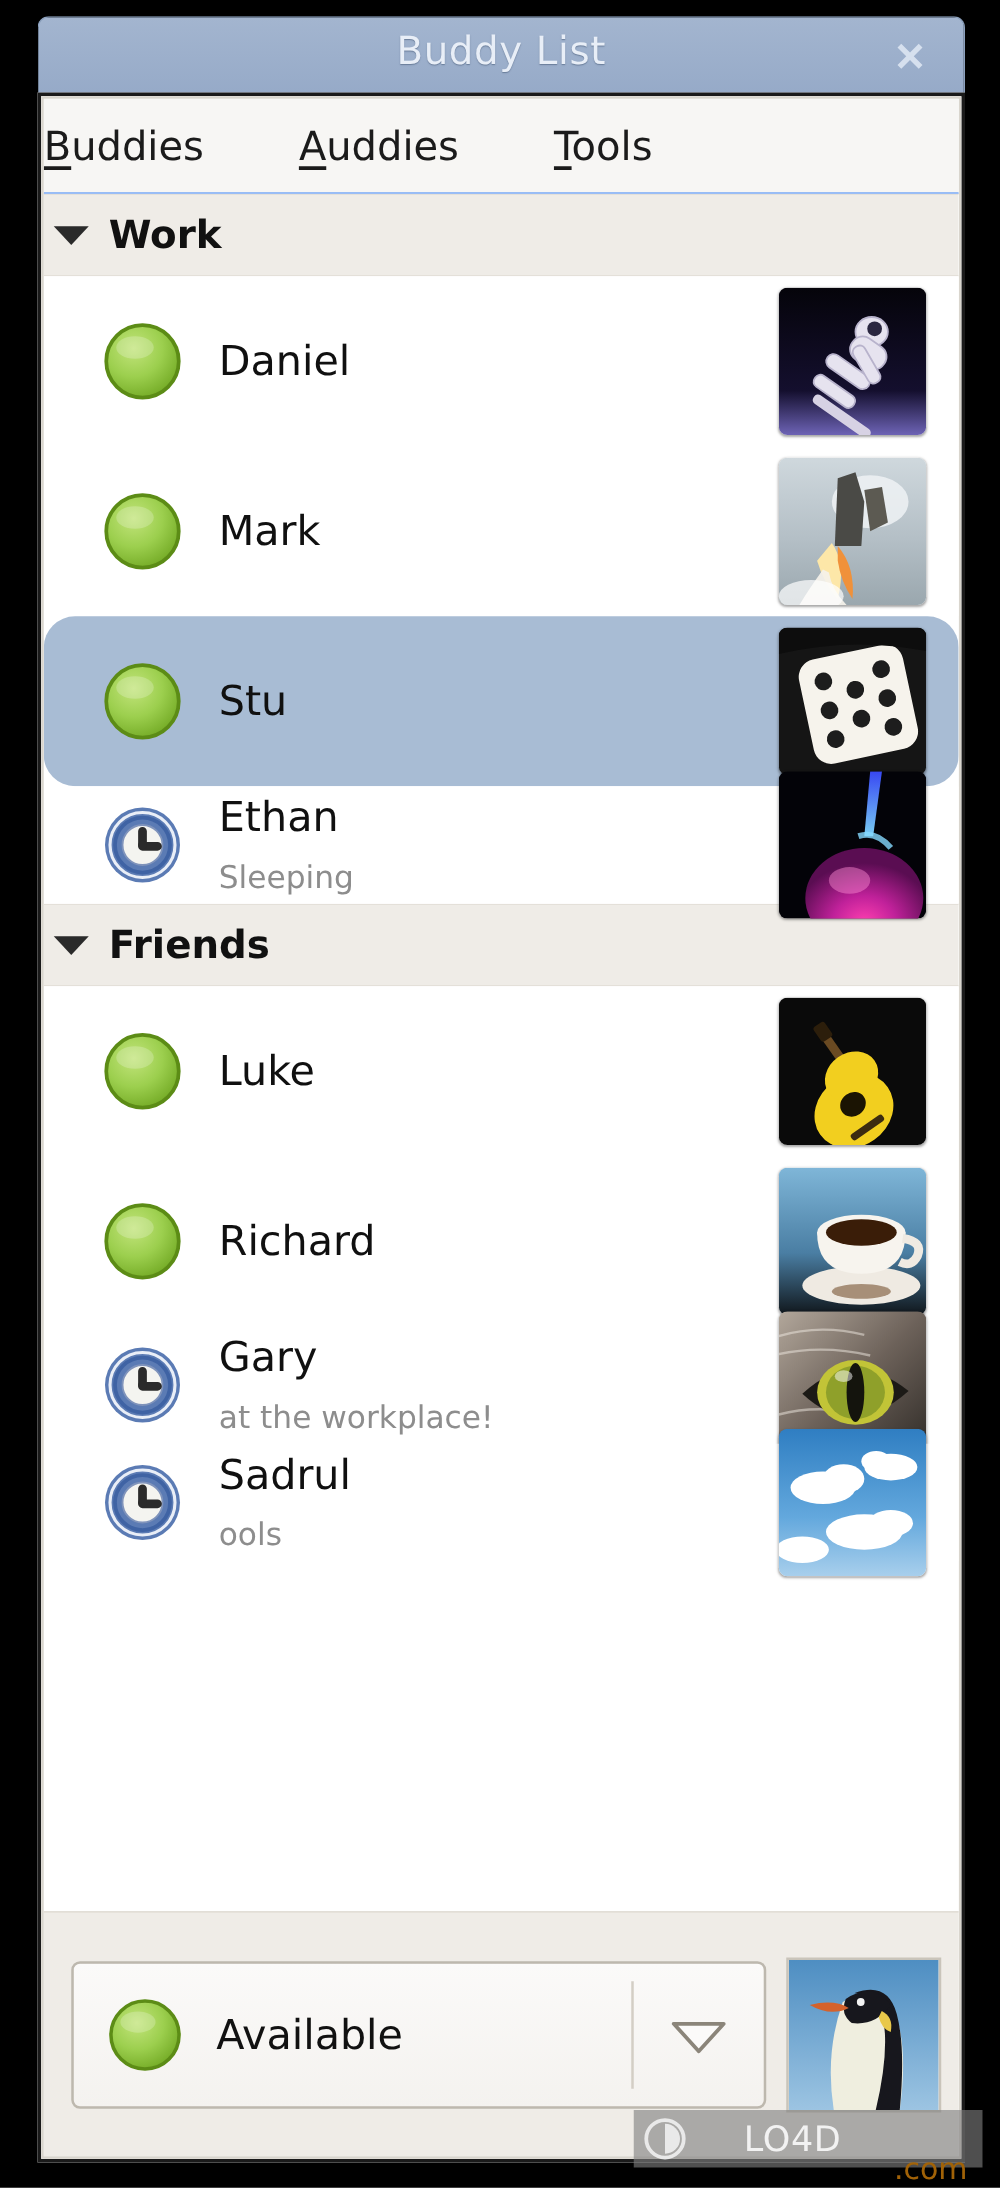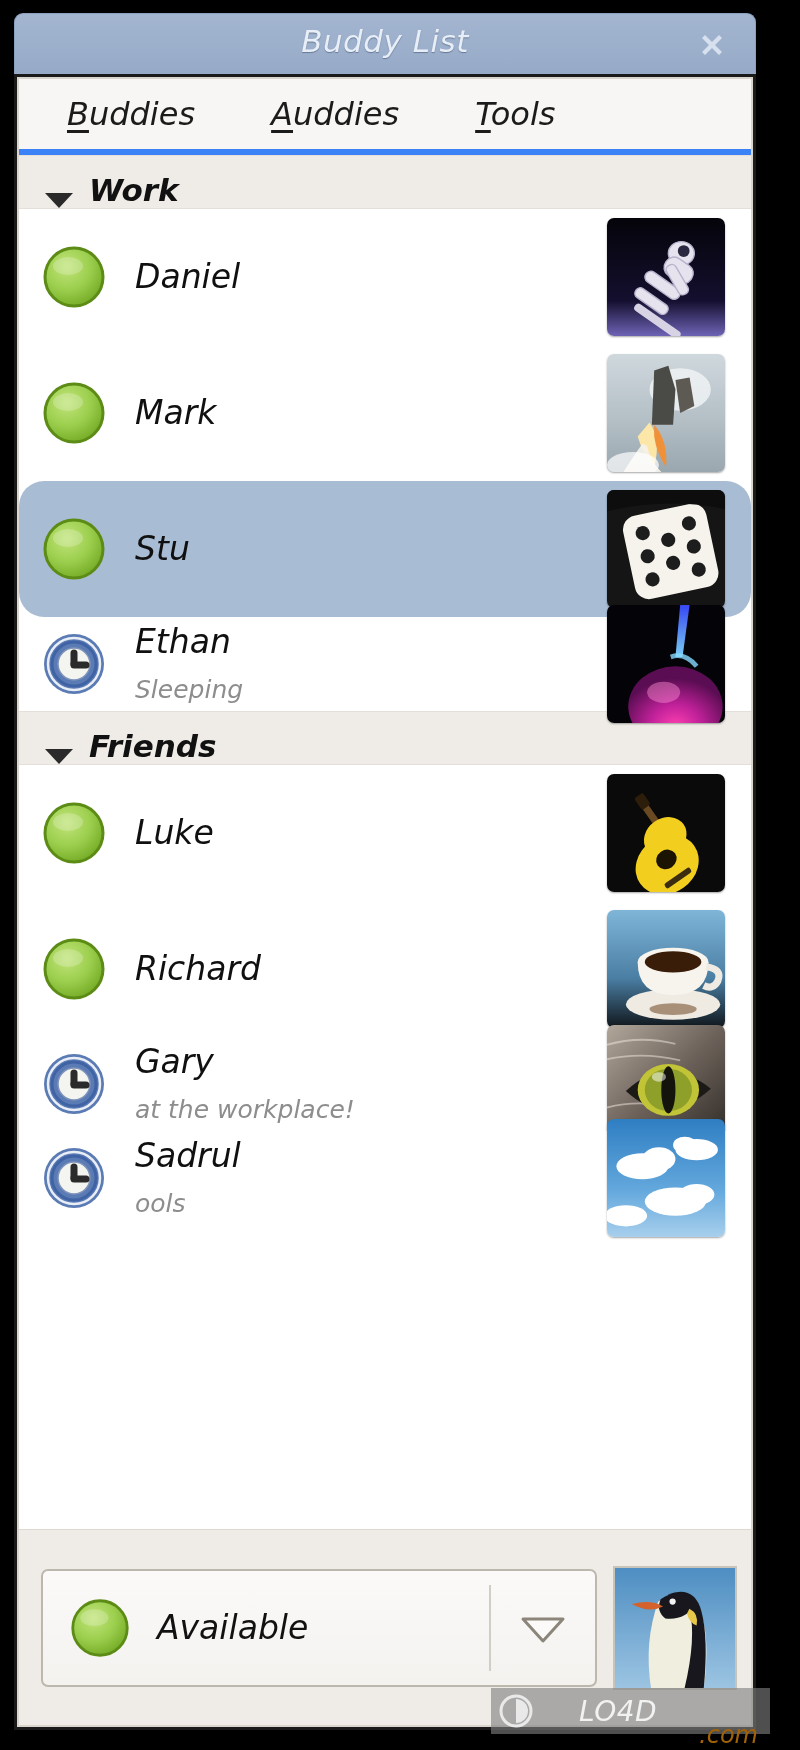--- a/index.html
+++ b/index.html
@@ -6,22 +6,22 @@
   html, body {
     width: 800px; height: 1750px;
     background: #000;
     font-family: "DejaVu Sans", sans-serif;
     overflow: hidden;
   }
 
   
   #window {
     position: absolute;
-    left: 8px; top: 8px;
-    width: 772px; height: 1734px; font-style: italic;
+    left: 24px; top: 8px;
+    width: 772px; height: 1734px;
   }
   .frame-outer {
     position: absolute; inset: 0;
     background: #000;
   }
   .frame-shadow-r {
     position: absolute;
     right: 0; top: 10px; bottom: 0; width: 10px;
     background: #000;
   }
@@ -69,24 +69,23 @@
     display: flex;
     flex-direction: column;
     overflow: hidden;
   }
 
   
   #menubar {
     flex: 0 0 auto;
     height: 76px;
     background: #f7f6f4;
-    border-bottom: 6px solid #3b82f6;
+    border-bottom: 1px solid #3b82f6;
     display: flex;
     align-items: center;
-    padding-left: 48px;
   }
   .menu-item {
     font-size: 32px;
     color: #1b1b1b;
     margin-right: 76px;
     cursor: default;
     white-space: nowrap;
   }
   .menu-item .mn {
     text-decoration: underline;
@@ -95,27 +94,27 @@
 
   
   #list {
     flex: 1 1 auto;
     overflow: hidden;
     background: #ffffff;
   }
 
   
   .group {
-    height: 54px;
+    height: 66px;
     background: #efece7;
     border-top: 1px solid #e4e0d9;
     border-bottom: 1px solid #e4e0d9;
     display: flex;
-    align-items: flex-end;
-    padding-left: 26px;
+    align-items: center;
+    padding-left: 8px;
     cursor: pointer;
   }
   .group .tri {
     width: 0; height: 0;
     border-left: 14px solid transparent;
     border-right: 14px solid transparent;
     border-top: 15px solid #2a2a2a;
     margin-right: 16px;
     flex: 0 0 auto;
   }
@@ -124,21 +123,21 @@
     font-weight: bold;
     color: #111;
   }
 
   
   .buddy {
     position: relative;
     height: 136px;
     display: flex;
     align-items: center;
-    padding-left: 22px;
+    padding-left: 46px;
     cursor: default;
     background: #ffffff;
   }
   .buddy.selected { background: #a8bcd4; border-radius: 25px; }
   .buddy.tall { height: 94px; }
 
   .status-icon { flex: 0 0 auto; width: 66px; height: 66px; margin-right: 28px; }
 
   .txtcol {
     flex: 1 1 auto;

